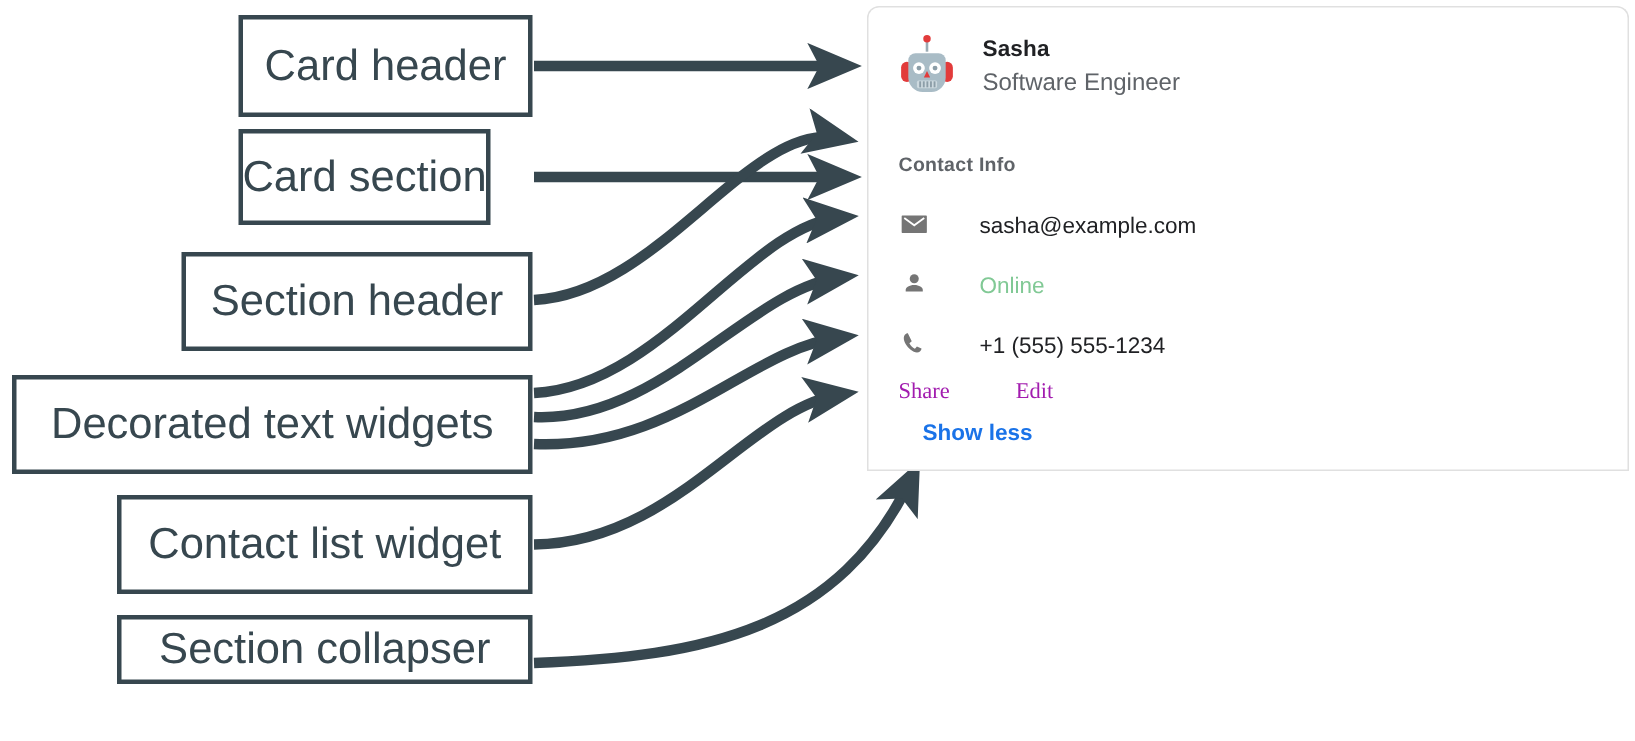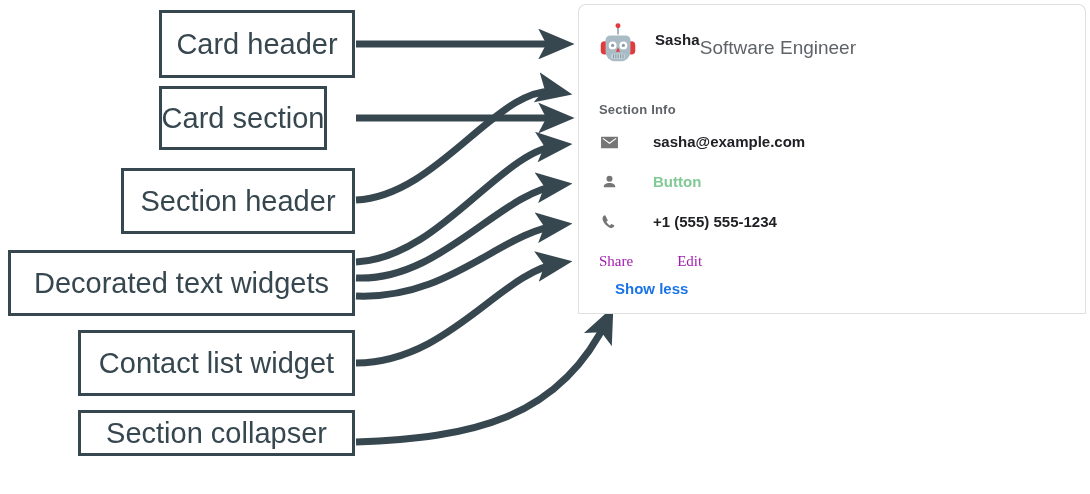--- a/index.html
+++ b/index.html
@@ -57,29 +57,29 @@
     display: flex;
     align-items: center;
     padding: 0 16px;
   }
   .avatar {
     width: 46px;
     height: 46px;
     flex: 0 0 46px;
     margin-right: 14px;
   }
-  .header-text { display: flex; flex-direction: row; justify-content: center; }
+  .header-text { display: flex; flex-direction: column; justify-content: center; }
   .header-title {
     font-size: 15px;
     font-weight: bold;
     color: #202124;
     letter-spacing: .1px;
   }
   .header-subtitle {
-    font-size: 19px;
+    font-size: 16px;
     color: #5f6368;
     margin-top: 6px;
   }
 
   .card-section {
     box-sizing: border-box;
     border: 1px solid #e0e0e0;
     border-top: none;
     background: #ffffff;
     padding: 18px 0 16px 0;
@@ -87,25 +87,24 @@
   .section-header {
     font-size: 13px;
     color: #5f6368;
     font-weight: bold;
     letter-spacing: .2px;
     padding: 0 20px;
     margin-bottom: 16px;
   }
   .widget-row {
     display: flex;
-    align-items: flex-start;
+    align-items: flex-end;
     height: 26px;
     margin-bottom: 14px;
     padding: 0 20px;
-    font-weight: bold;
   }
   .widget-icon {
     width: 20px;
     flex: 0 0 20px;
     display: flex;
     align-items: center;
     justify-content: center;
     margin-right: 34px;
   }
   .widget-text { font-size: 15px; color: #202124; }
@@ -218,41 +217,41 @@
       </svg>
     </span>
     <span class="header-text">
       <span class="header-title">Sasha</span>
       <span class="header-subtitle">Software Engineer</span>
     </span>
   </div>
 
   <div class="card-section">
 
-    <div class="section-header">Section Info</div>
+    <div class="section-header">Contact Info</div>
 
     <div class="widget-row">
       <span class="widget-icon">
         <svg viewBox="0 0 24 24" width="19" height="19" fill="#757575">
           <path d="M2,5 h20 v14 h-20 z M3.4,6.6 L12,13 L20.6,6.6"></path>
           <path d="M2,4.6 h20 a0.6,0.6 0 0 1 0.6,0.6 v13.6 a0.6,0.6 0 0 1 -0.6,0.6 h-20 a0.6,0.6 0 0 1 -0.6,-0.6 v-13.6 a0.6,0.6 0 0 1 0.6,-0.6 z" fill="#757575"></path>
           <path d="M3.6,6.8 L12,12.9 L20.4,6.8" fill="none" stroke="#ffffff" stroke-width="1.5"></path>
         </svg>
       </span>
       <span class="widget-text">sasha@example.com</span>
     </div>
 
     <div class="widget-row">
       <span class="widget-icon">
         <svg viewBox="0 0 24 24" width="19" height="19" fill="#757575">
           <circle cx="12" cy="7.4" r="3.8"></circle>
           <path d="M12,12.6 c-4.2,0 -7.2,2.1 -7.2,4.1 v1.3 h14.4 v-1.3 c0,-2 -3,-4.1 -7.2,-4.1 z"></path>
         </svg>
       </span>
-      <span class="widget-text status">Button</span>
+      <span class="widget-text status">Online</span>
     </div>
 
     <div class="widget-row">
       <span class="widget-icon">
         <svg viewBox="0 0 24 24" width="19" height="19" fill="#757575">
           <path d="M6.6,2.8 c-1,0 -1.9,0.5 -2.5,1.3 c-1,1.4 -1.2,3.3 -0.5,5.2 c1.3,3.7 4.4,7.3 8,9 c1.9,0.9 3.9,0.9 5.2,-0.2 c0.8,-0.6 1.3,-1.6 1.3,-2.5 l-3.9,-1.8 c-0.5,0.7 -1.1,1.4 -1.7,2 c-1.9,-1 -3.6,-2.7 -4.6,-4.6 c0.7,-0.6 1.3,-1.2 2,-1.7 z"></path>
         </svg>
       </span>
       <span class="widget-text">+1 (555) 555-1234</span>
     </div>

